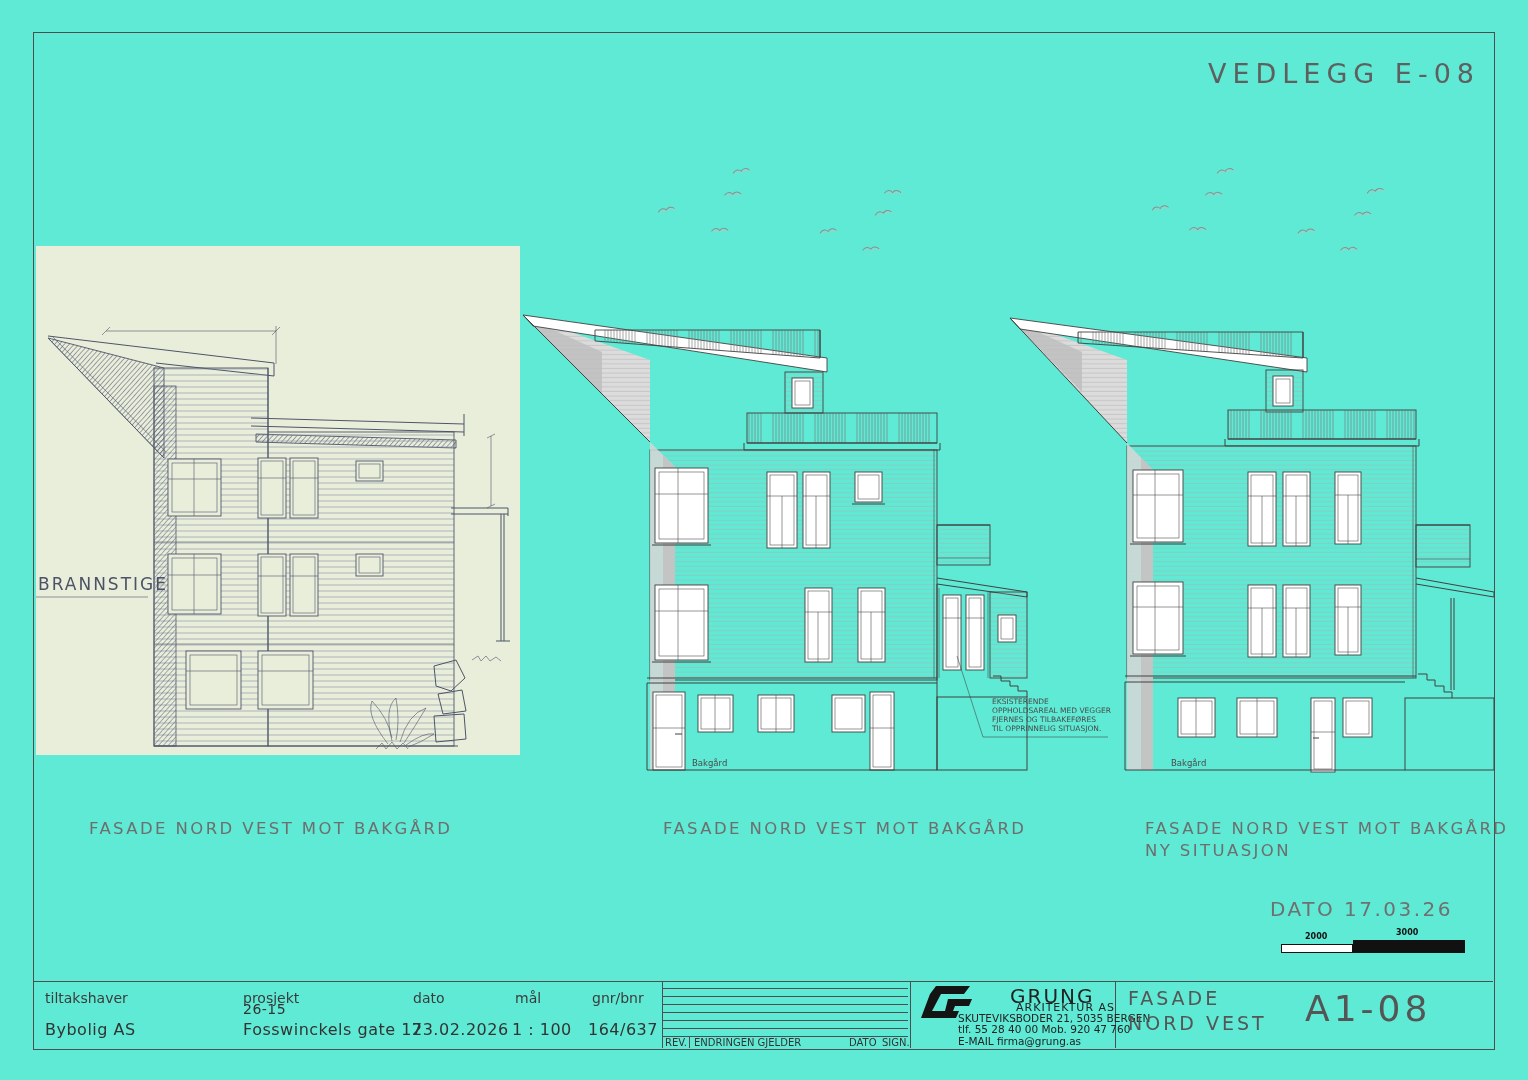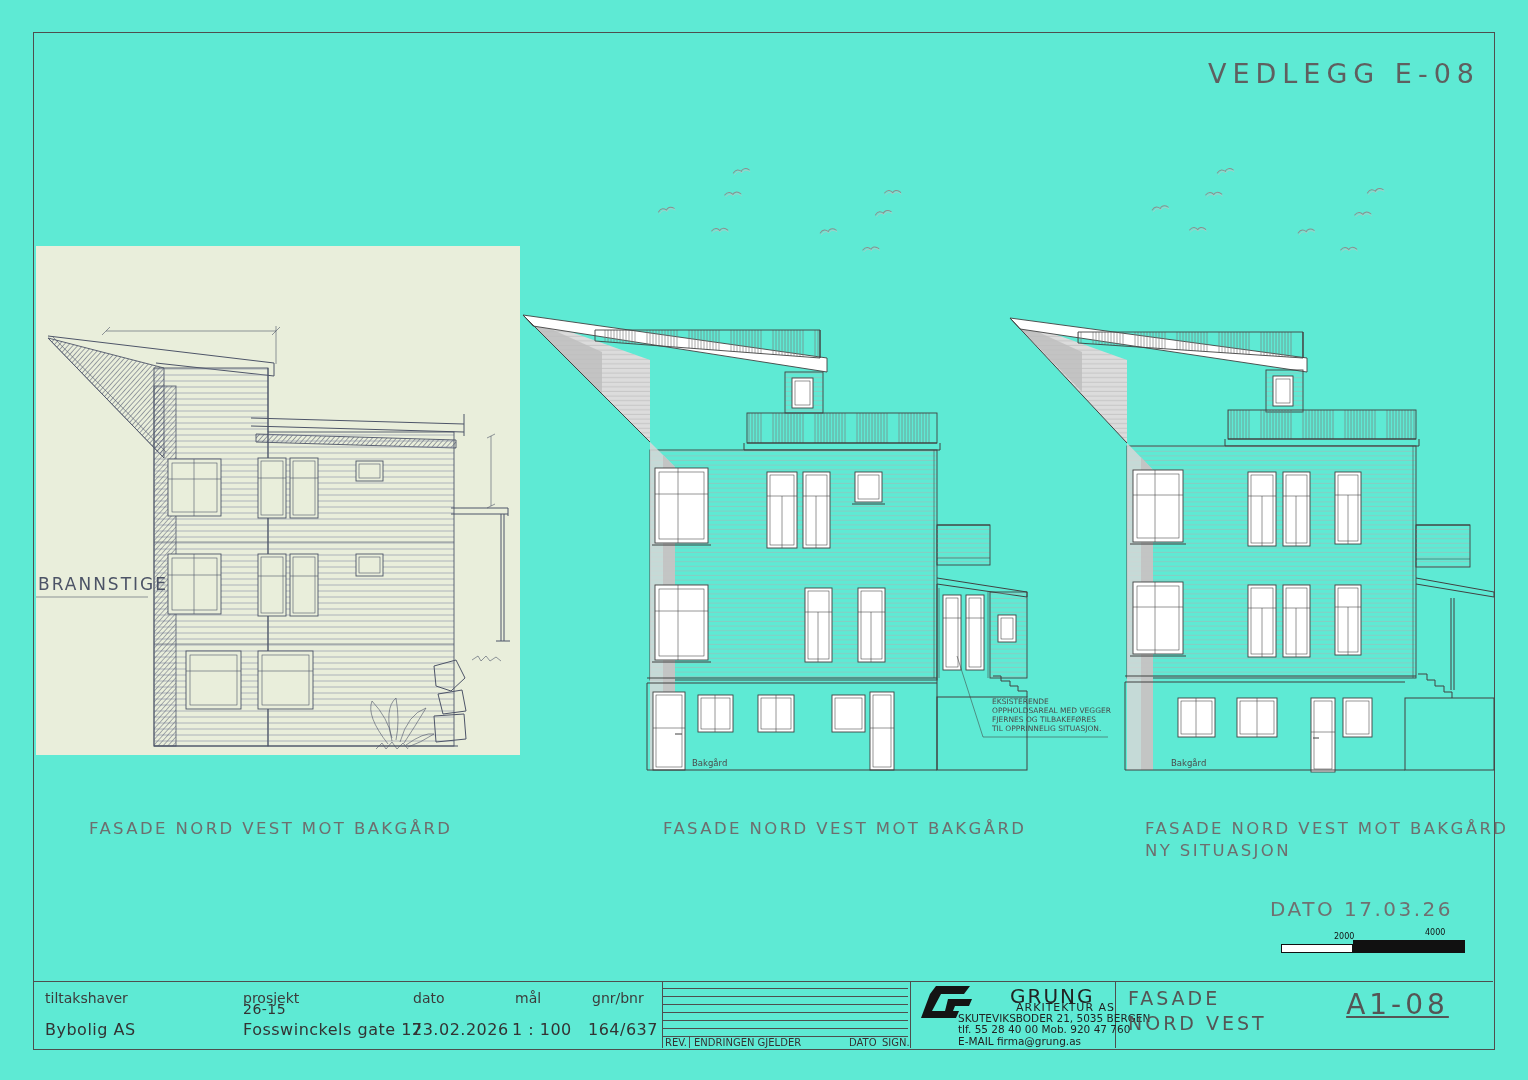--- a/index.html
+++ b/index.html
@@ -7,32 +7,32 @@
         font-family:"DejaVu Sans",sans-serif;}
   .abs{position:absolute;}
   
   #frame{left:33px;top:32px;width:1460px;height:1016px;border:1.5px solid #4e4e4e;}
   
   .cadtxt{color:#5f5f5f;white-space:nowrap;}
   #attachment{left:1150px;top:58px;width:330px;font-size:27px;letter-spacing:6px;text-align:right;}
   .caption{font-size:16.5px;letter-spacing:2.4px;line-height:22px;color:#6e6e6e;white-space:nowrap;margin-left:25px;}
   #datonote{left:1270px;top:897px;width:195px;font-size:20px;letter-spacing:2.5px;text-align:left;color:#707070;}
   
-  #scalebar .num{position:absolute;font-size:8px;font-weight:normal;color:#111;margin-left:29px;}
+  #scalebar .num{position:absolute;font-size:8px;font-weight:bold;color:#111;}
   #sb-white{position:absolute;left:0px;top:18px;width:72px;height:9px;border:1.3px solid #111;background:#fff;box-sizing:border-box;}
   #sb-black{position:absolute;left:72px;top:14px;width:112px;height:13px;background:#111;}
   
   .tb-line{position:absolute;border-top:1px solid #4e4e4e;height:0;}
   .tb-v{position:absolute;border-left:1px solid #4e4e4e;width:0;}
   .lab{position:absolute;font-size:14px;color:#3c3c3c;white-space:nowrap;}
   .val{position:absolute;font-size:16px;color:#333;white-space:nowrap;letter-spacing:.5px;}
   .minilab{position:absolute;font-size:10px;color:#333;white-space:nowrap;}
   .firm{position:absolute;color:#222;white-space:nowrap;}
   #sheet-title{left:1128px;top:986px;font-size:19px;letter-spacing:3px;color:#555;line-height:25px;white-space:nowrap;}
-  #sheet-number{left:1305px;top:988px;width:185px;text-align:center;font-size:28px;letter-spacing:4px;color:#555;white-space:nowrap;text-decoration:underline;}
+  #sheet-number{left:1305px;top:988px;width:185px;font-size:36px;letter-spacing:4px;color:#555;white-space:nowrap;}
   
   .ln{stroke:#414141;stroke-width:1;fill:none}
   .lt{stroke:#414141;stroke-width:.55;fill:none}
   .wf{stroke:#414141;stroke-width:.9;fill:#fff}
   .pat{stroke:#414141;stroke-width:.9}
   .sn{stroke:#4d5468;stroke-width:1;fill:none}
   .snt{stroke:#4d5468;stroke-width:.6;fill:none}
   .swf{stroke:#4d5468;stroke-width:.9;fill:#e9eedb}
   .spat{stroke:#4d5468;stroke-width:.9}
   .svgtxt{font-family:"DejaVu Sans",sans-serif;}
@@ -387,21 +387,21 @@
   </div>
   <div class="abs caption" style="left:1120px;top:818px">
     <div>FASADE NORD VEST MOT BAKGÅRD</div>
     <div>NY SITUASJON</div>
   </div>
 
   <div class="abs" id="datonote">DATO 17.03.26</div>
 
   <div class="abs" id="scalebar" style="left:1281px;top:926px;width:185px;height:32px">
     <span class="num" style="left:24px;top:6px">2000</span>
-    <span class="num" style="left:115px;top:2px">4000</span>
+    <span class="num" style="left:115px;top:2px">3000</span>
     <div id="sb-white"></div>
     <div id="sb-black"></div>
   </div>
 
   <div>
     <div class="tb-line" style="left:33px;top:981px;width:1460px;border-top:1.5px solid #4e4e4e"></div>
     <div class="tb-v" style="left:662px;top:981px;height:67px"></div>
     <div class="tb-v" style="left:910px;top:981px;height:67px"></div>
     <div class="tb-v" style="left:1115px;top:981px;height:67px"></div>
 

